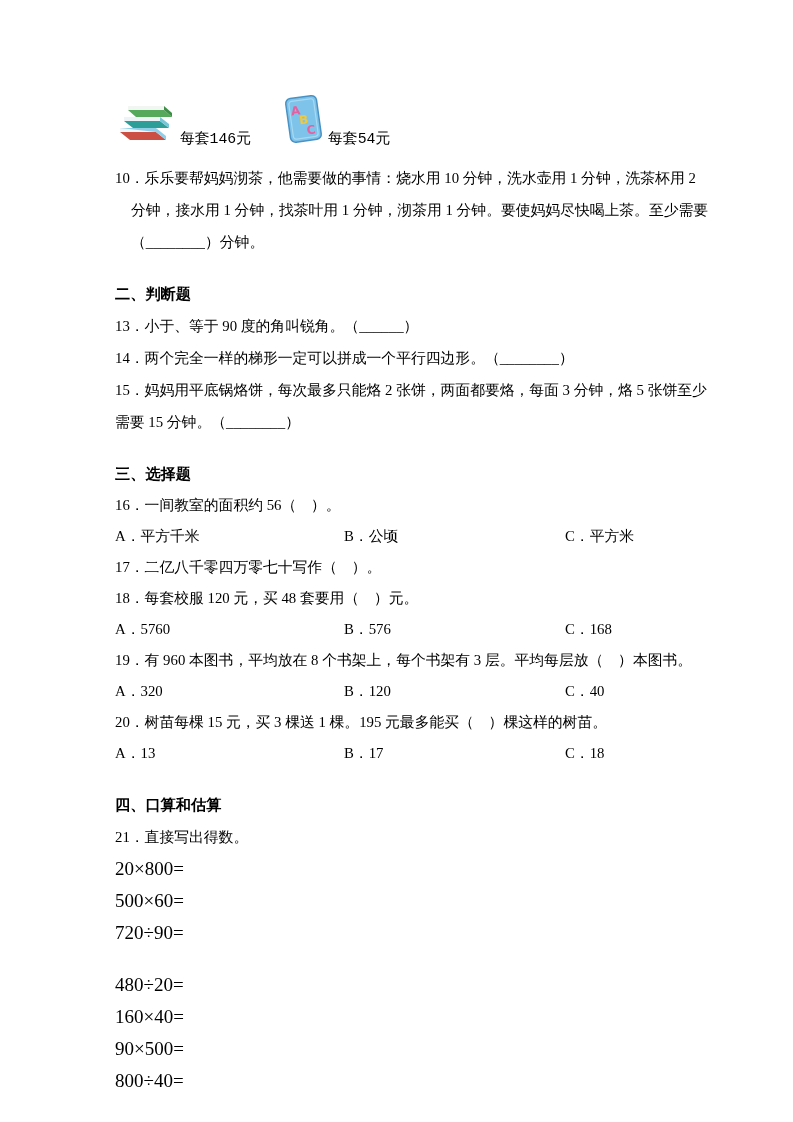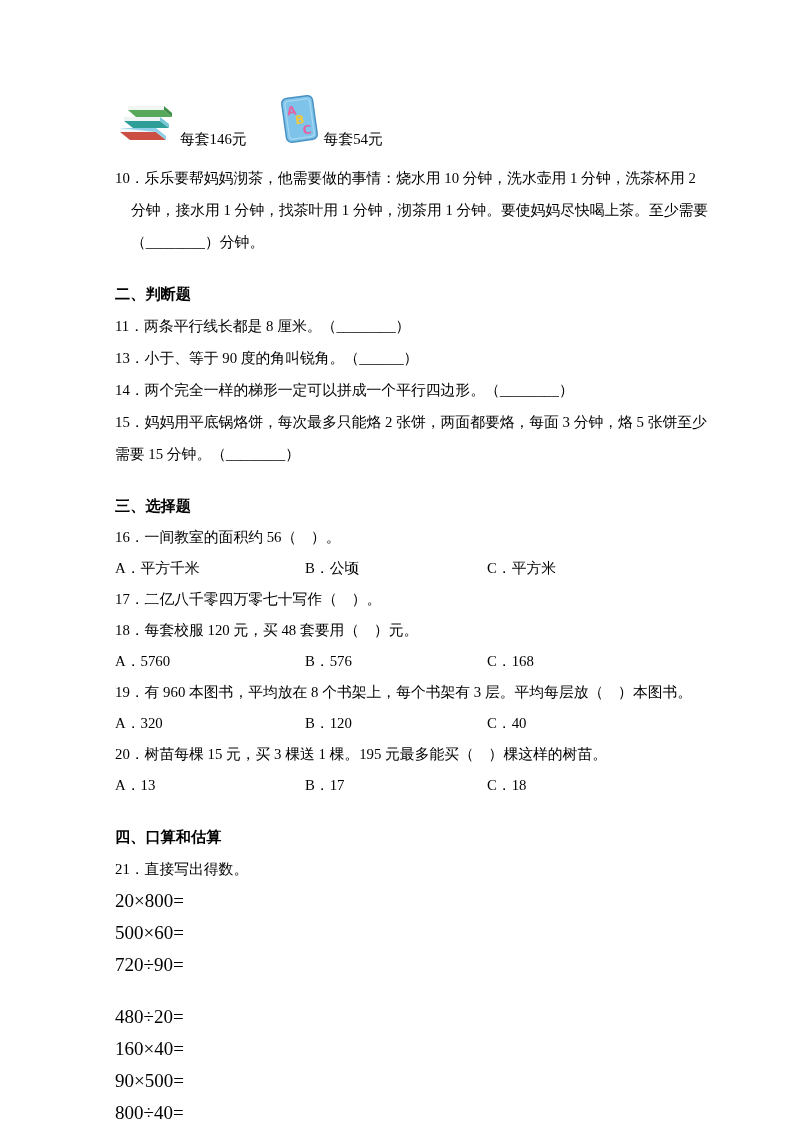--- a/index.html
+++ b/index.html
@@ -9,31 +9,31 @@
     background: #ffffff;
     color: #000000;
     font-family: "Liberation Serif", "DejaVu Serif", serif;
   }
   .page { position: relative; width: 793px; height: 1122px; background: #fff; overflow: hidden; }
   .content { position: absolute; left: 115px; top: 0; width: 570px; }
 
   .images-row { margin-top: 95px; height: 54px; display: flex; align-items: flex-end; }
   .item { display: flex; align-items: flex-end; }
   .item + .item { margin-left: 30px; }
-  .caption { font-size: 14.8px; line-height: 20px; margin-left: 3px; white-space: nowrap; }
+  .caption { font-size: 14.8px; line-height: 20px; margin-left: 3px; white-space: nowrap; font-family: Liberation Mono, monospace; }
 
   .line { font-size: 14.8px; line-height: 32px; white-space: nowrap; }
   .indent { padding-left: 16px; }
 
   .para { margin-top: 13px; }
 
   .heading { font-weight: bold; font-size: 15.2px; line-height: 32px; margin-top: 20px; white-space: nowrap; }
 
   .choice-block .line { line-height: 31px; }
-  .options { display: flex; font-size: 14.8px; line-height: 31px; white-space: nowrap; }
+  .options { display: flex; font-size: 14.8px; line-height: 31px; white-space: nowrap; gap: 39px; }
   .opt-a { width: 190px; }
   .opt-b { width: 182px; }
   .opt-c { flex: 1; }
 
   .calc-row { display: flex; font-size: 19px; line-height: 32px; white-space: nowrap; flex-direction: column; }
   .calc-cell { width: 140px; }
   .calc-cell.c2 { width: 145px; }
   .calc-cell.c3 { width: 140px; }
   .calc-cell.c4 { flex: 1; margin-top: 20px; }
 </style>
@@ -76,23 +76,20 @@
       </div>
     </div>
 
     <div class="para">
       <div class="line">10．乐乐要帮妈妈沏茶，他需要做的事情：烧水用 10 分钟，洗水壶用 1 分钟，洗茶杯用 2</div>
       <div class="line indent">分钟，接水用 1 分钟，找茶叶用 1 分钟，沏茶用 1 分钟。要使妈妈尽快喝上茶。至少需要</div>
       <div class="line indent">（________）分钟。</div>
     </div>
 
     <div class="heading">二、判断题</div>
-    <div>
-      <div class="line">11．两条平行线长都是 8 厘米。（________）</div>
-    </div>
     <div>
       <div class="line">13．小于、等于 90 度的角叫锐角。（______）</div>
     </div>
     <div>
       <div class="line">14．两个完全一样的梯形一定可以拼成一个平行四边形。（________）</div>
     </div>
     <div>
       <div class="line">15．妈妈用平底锅烙饼，每次最多只能烙 2 张饼，两面都要烙，每面 3 分钟，烙 5 张饼至少</div>
       <div class="line">需要 15 分钟。（________）</div>
     </div>

